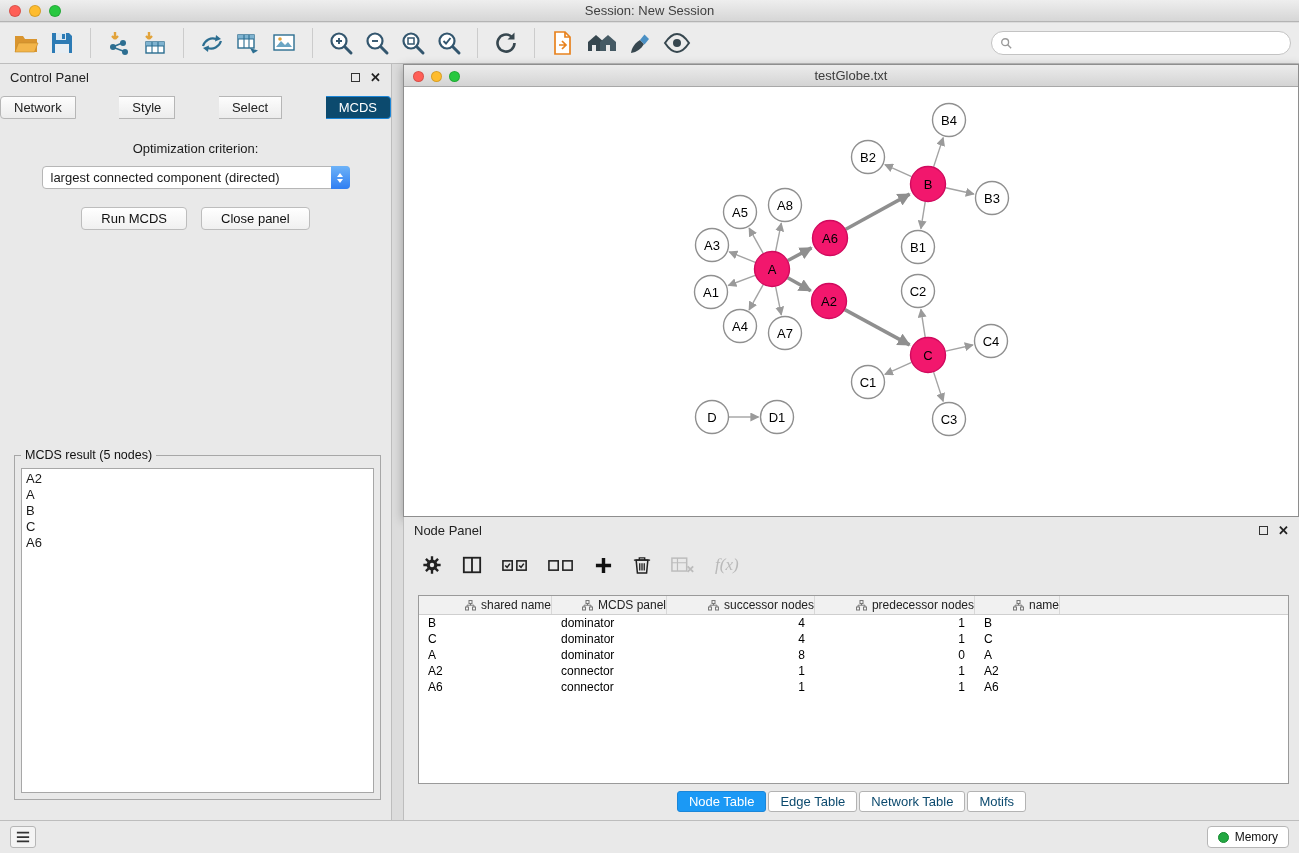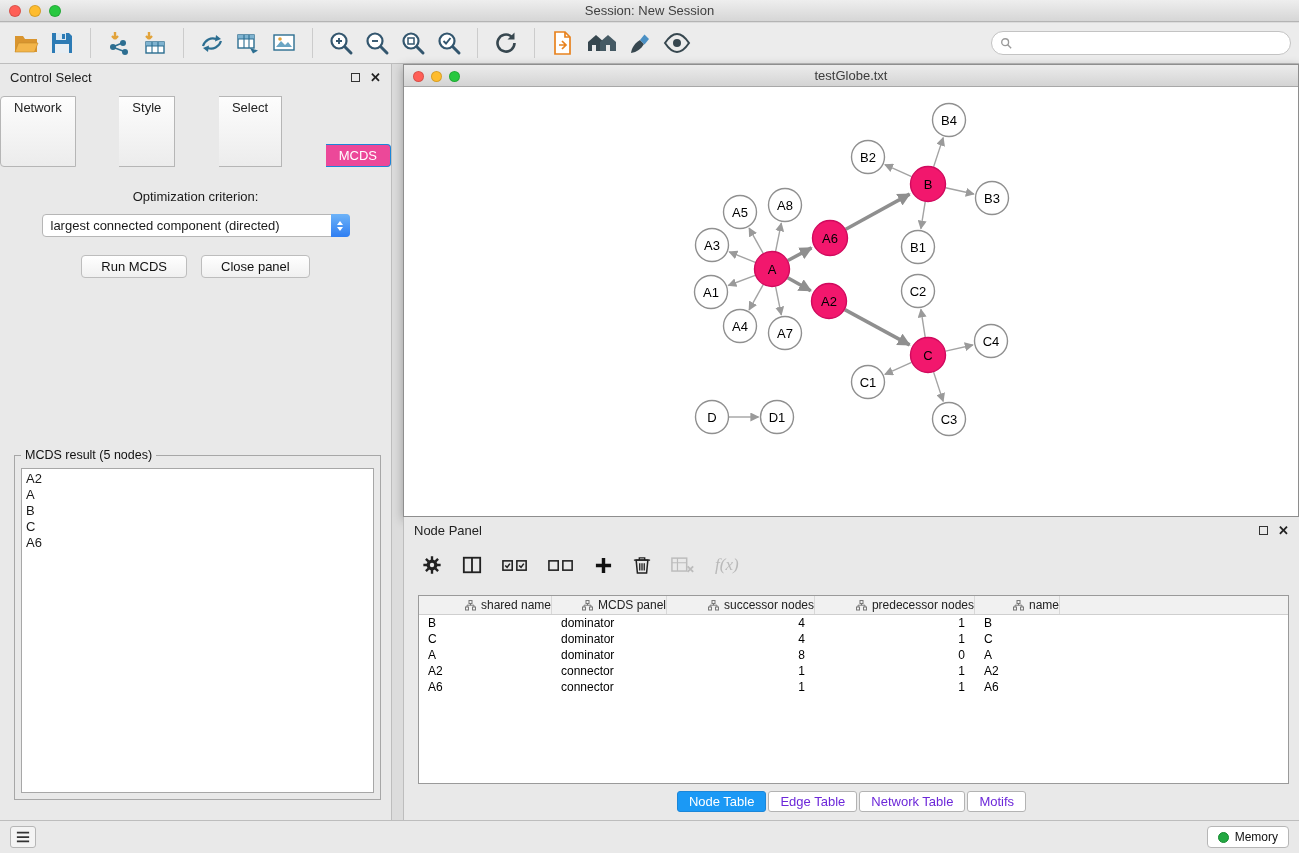--- a/index.html
+++ b/index.html
@@ -50,21 +50,21 @@
   .panel-header-icons { margin-left:auto; display:flex; gap:10px; align-items:center; }
   .float-ic { width:9px; height:9px; border:1.5px solid #333; display:inline-block; }
   .close-ic { font-size:13px; font-weight:bold; color:#222; line-height:1; }
   .cp-tabs { display:flex; justify-content:space-between; margin-top:6px; }
   .cp-tab {
     font-size:13px; padding:3px 13px; background:linear-gradient(#fdfdfd,#ececec);
     border:1px solid #b6b6b6; border-left:none; color:#222;
   }
   .cp-tab:first-child { border-left:1px solid #b6b6b6; border-radius:4px 0 0 4px; }
   .cp-tab:last-child { border-radius:0 4px 4px 0; }
-  .cp-tab.active { background:#ec4899; color:#ffffff; border-color:#1b86d8;margin-top:48px; }
+  .cp-tab.active { background:#0c4a6e; color:#ffffff; border-color:#1b86d8; }
   .opt-label { text-align:center; margin-top:22px; font-size:13px; }
   .dropdown {
     margin:10px auto 0; width:308px; height:23px; background:#ffffff;
     border:1px solid #b6b6b6; border-radius:4px;
     display:flex; align-items:center; position:relative;
   }
   .dropdown > span:first-child { flex:1; padding-left:8px; font-size:13px; white-space:nowrap; overflow:hidden; }
   .stepper {
     width:19px; height:23px; margin:-1px -1px -1px 0;
     background:linear-gradient(#6db3f8,#2f7ef2);
@@ -127,21 +127,21 @@
     font-size:12px; color:#222; border-right:1px solid #d8d8d8; height:100%;
   }
   .tree-ic { width:11px; height:11px; }
   .tbody { }
   .tr { display:flex; height:16px; align-items:center; font-size:12px; color:#000; }
   .td { overflow:hidden; white-space:nowrap; padding-left:9px; }
   .td.num { text-align:right; padding-right:10px; padding-left:0; }
   .tp-tabs { position:absolute; bottom:8px; left:0; right:0; display:flex; justify-content:center; gap:2px; }
   .tp-tab {
     font-size:13px; padding:2px 11px; background:#ffffff;
-    border:1px solid #b3b3b3; border-radius:3px; color:#6d28d9;
+    border:1px solid #b3b3b3; border-radius:3px; color:#0c4a6e;
   }
   .tp-tab.active { background:#1b99f5; color:#ffffff; border-color:#1b86d8; }
   
   .statusbar {
     position:absolute; left:0; right:0; bottom:0; height:33px;
     background:#e9e9e9; border-top:1px solid #bdbdbd;
     display:flex; align-items:center; padding:0 10px;
   }
   .hamburger-btn {
     width:26px; height:22px; border:1px solid #b6b6b6; border-radius:3px;
@@ -291,21 +291,21 @@
     <svg viewBox="0 0 14 14" style="width:12px;height:12px">
         <circle cx="6" cy="6" r="4" fill="none" stroke="#9a9a9a" stroke-width="1.6"></circle>
         <path d="M9 9l4 4" stroke="#9a9a9a" stroke-width="1.6"></path>
       </svg>
     <input placeholder="" style="">
   </div>
 </div>
 
 <div class="control-panel">
   <div class="panel-header">
-    <span class="panel-title">Control Select</span>
+    <span class="panel-title">Control Panel</span>
     <span class="panel-header-icons">
       <span class="float-ic"></span>
       <span class="close-ic">✕</span>
     </span>
   </div>
   <div class="cp-tabs">
     <span class="cp-tab">Network</span>
     <span class="cp-tab">Style</span>
     <span class="cp-tab">Select</span>
     <span class="cp-tab active">MCDS</span>

